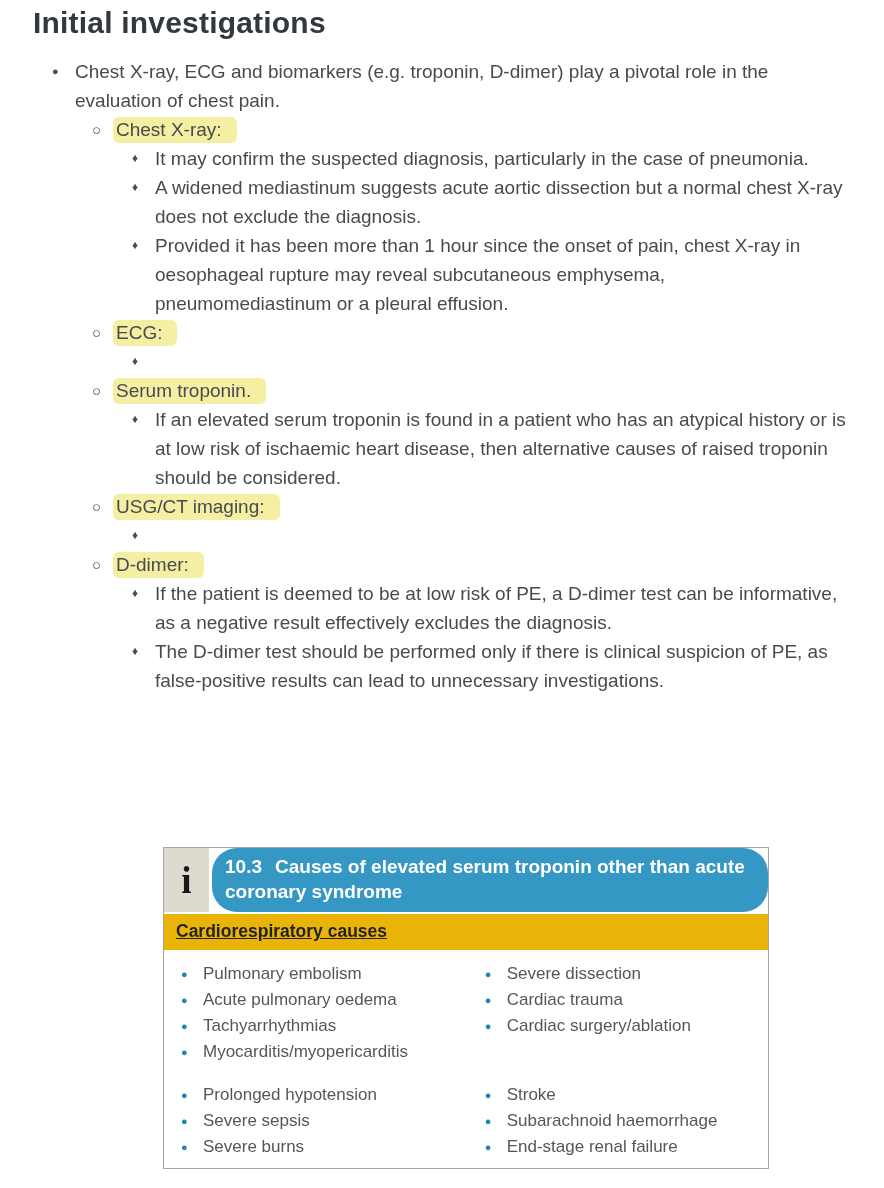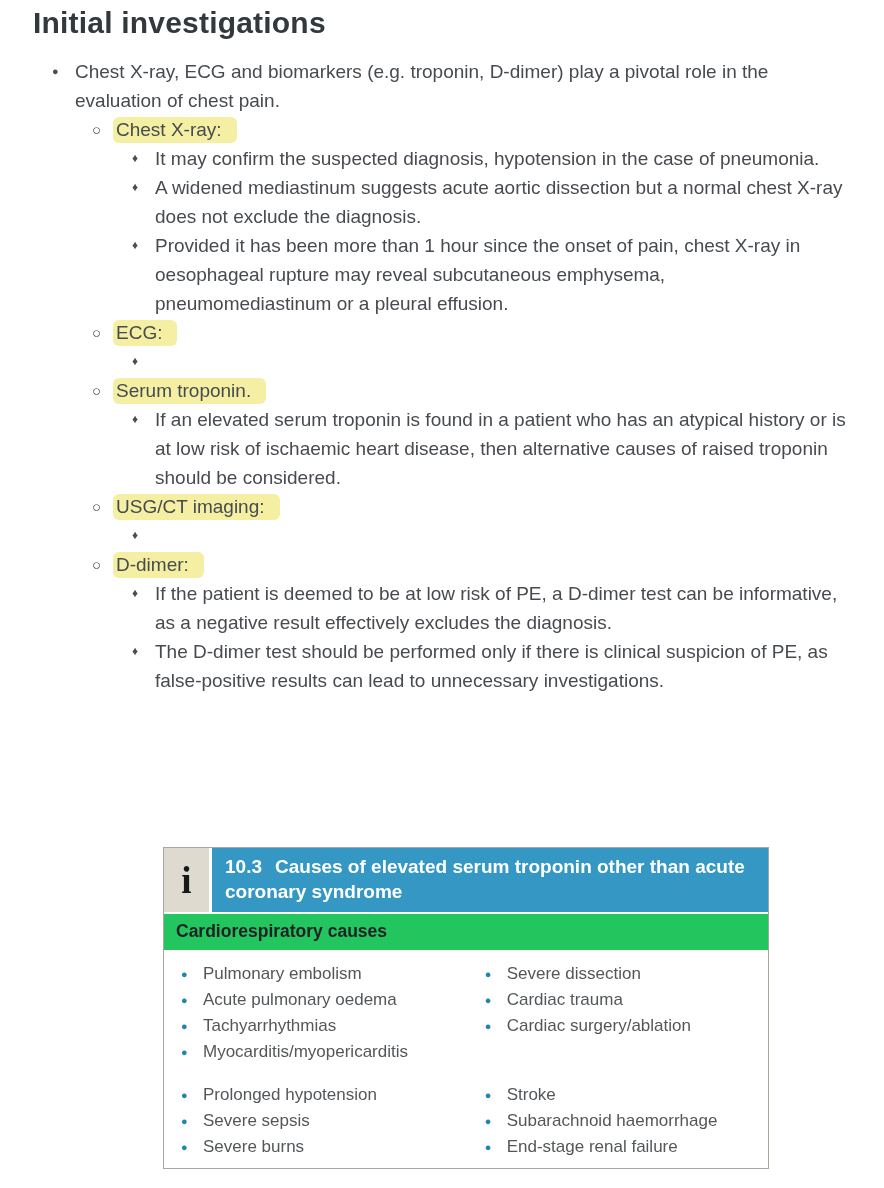--- a/index.html
+++ b/index.html
@@ -42,26 +42,27 @@
   .ib-head{display:flex;}
   .ib-icon{
     flex:0 0 45px;background:#dedacf;border-right:3px solid #fff;
     display:flex;align-items:center;justify-content:center;
     font-family:"Liberation Serif",serif;font-weight:700;font-size:37px;color:#17181a;
   }
   .ib-title{
     flex:1 1 auto;background:#3598c4;color:#ffffff;
     font-weight:700;font-size:19px;line-height:24.5px;
     padding:7px 12px 8px 13px;
+    border-radius:25px;
   }
   .ib-num{margin-right:13px;}
   .ib-band{
-    background:#22c55e;color:#1f2124;font-weight:700;font-size:17.5px;
+    background:#eab308;color:#1f2124;font-weight:700;font-size:17.5px;
     padding:7px 12px 8px 12px;
-    border-top:2px solid #fff;border-bottom:2px solid #fbfbf8;
+    border-top:2px solid #fff;border-bottom:2px solid #fbfbf8;text-decoration:underline;
   }
   .ib-cols{display:flex;padding:9px 6px 8px 14px;}
   .ib-col{flex:1 1 auto;}
   .ib-col.c1{flex:0 0 52%;}
   .ib-item{display:flex;font-size:17px;line-height:26px;color:#54575a;}
   .ib-dot{flex:0 0 22px;padding-left:3px;color:#1e86af;font-size:11px;line-height:26px;}
 </style>
 </head>
 <body>
 
@@ -75,21 +76,21 @@
       <span class="mk">●</span>
       <div class="tx">Chest X-ray, ECG and biomarkers (e.g. troponin, D-dimer) play a pivotal role in the evaluation of chest pain.</div>
     </div>
 
     <div class="li l2">
       <span class="mk">○</span>
       <div class="tx"><span class="hl">Chest X-ray:</span></div>
     </div>
     <div class="li l3">
       <span class="mk">♦</span>
-      <div class="tx">It may confirm the suspected diagnosis, hypotension in the case of pneumonia.</div>
+      <div class="tx">It may confirm the suspected diagnosis, particularly in the case of pneumonia.</div>
     </div>
     <div class="li l3">
       <span class="mk">♦</span>
       <div class="tx">A widened mediastinum suggests acute aortic dissection but a normal chest X-ray does not exclude the diagnosis.</div>
     </div>
     <div class="li l3">
       <span class="mk">♦</span>
       <div class="tx">Provided it has been more than 1 hour since the onset of pain, chest X-ray in oesophageal rupture may reveal subcutaneous emphysema, pneumomediastinum or a pleural effusion.</div>
     </div>
 

